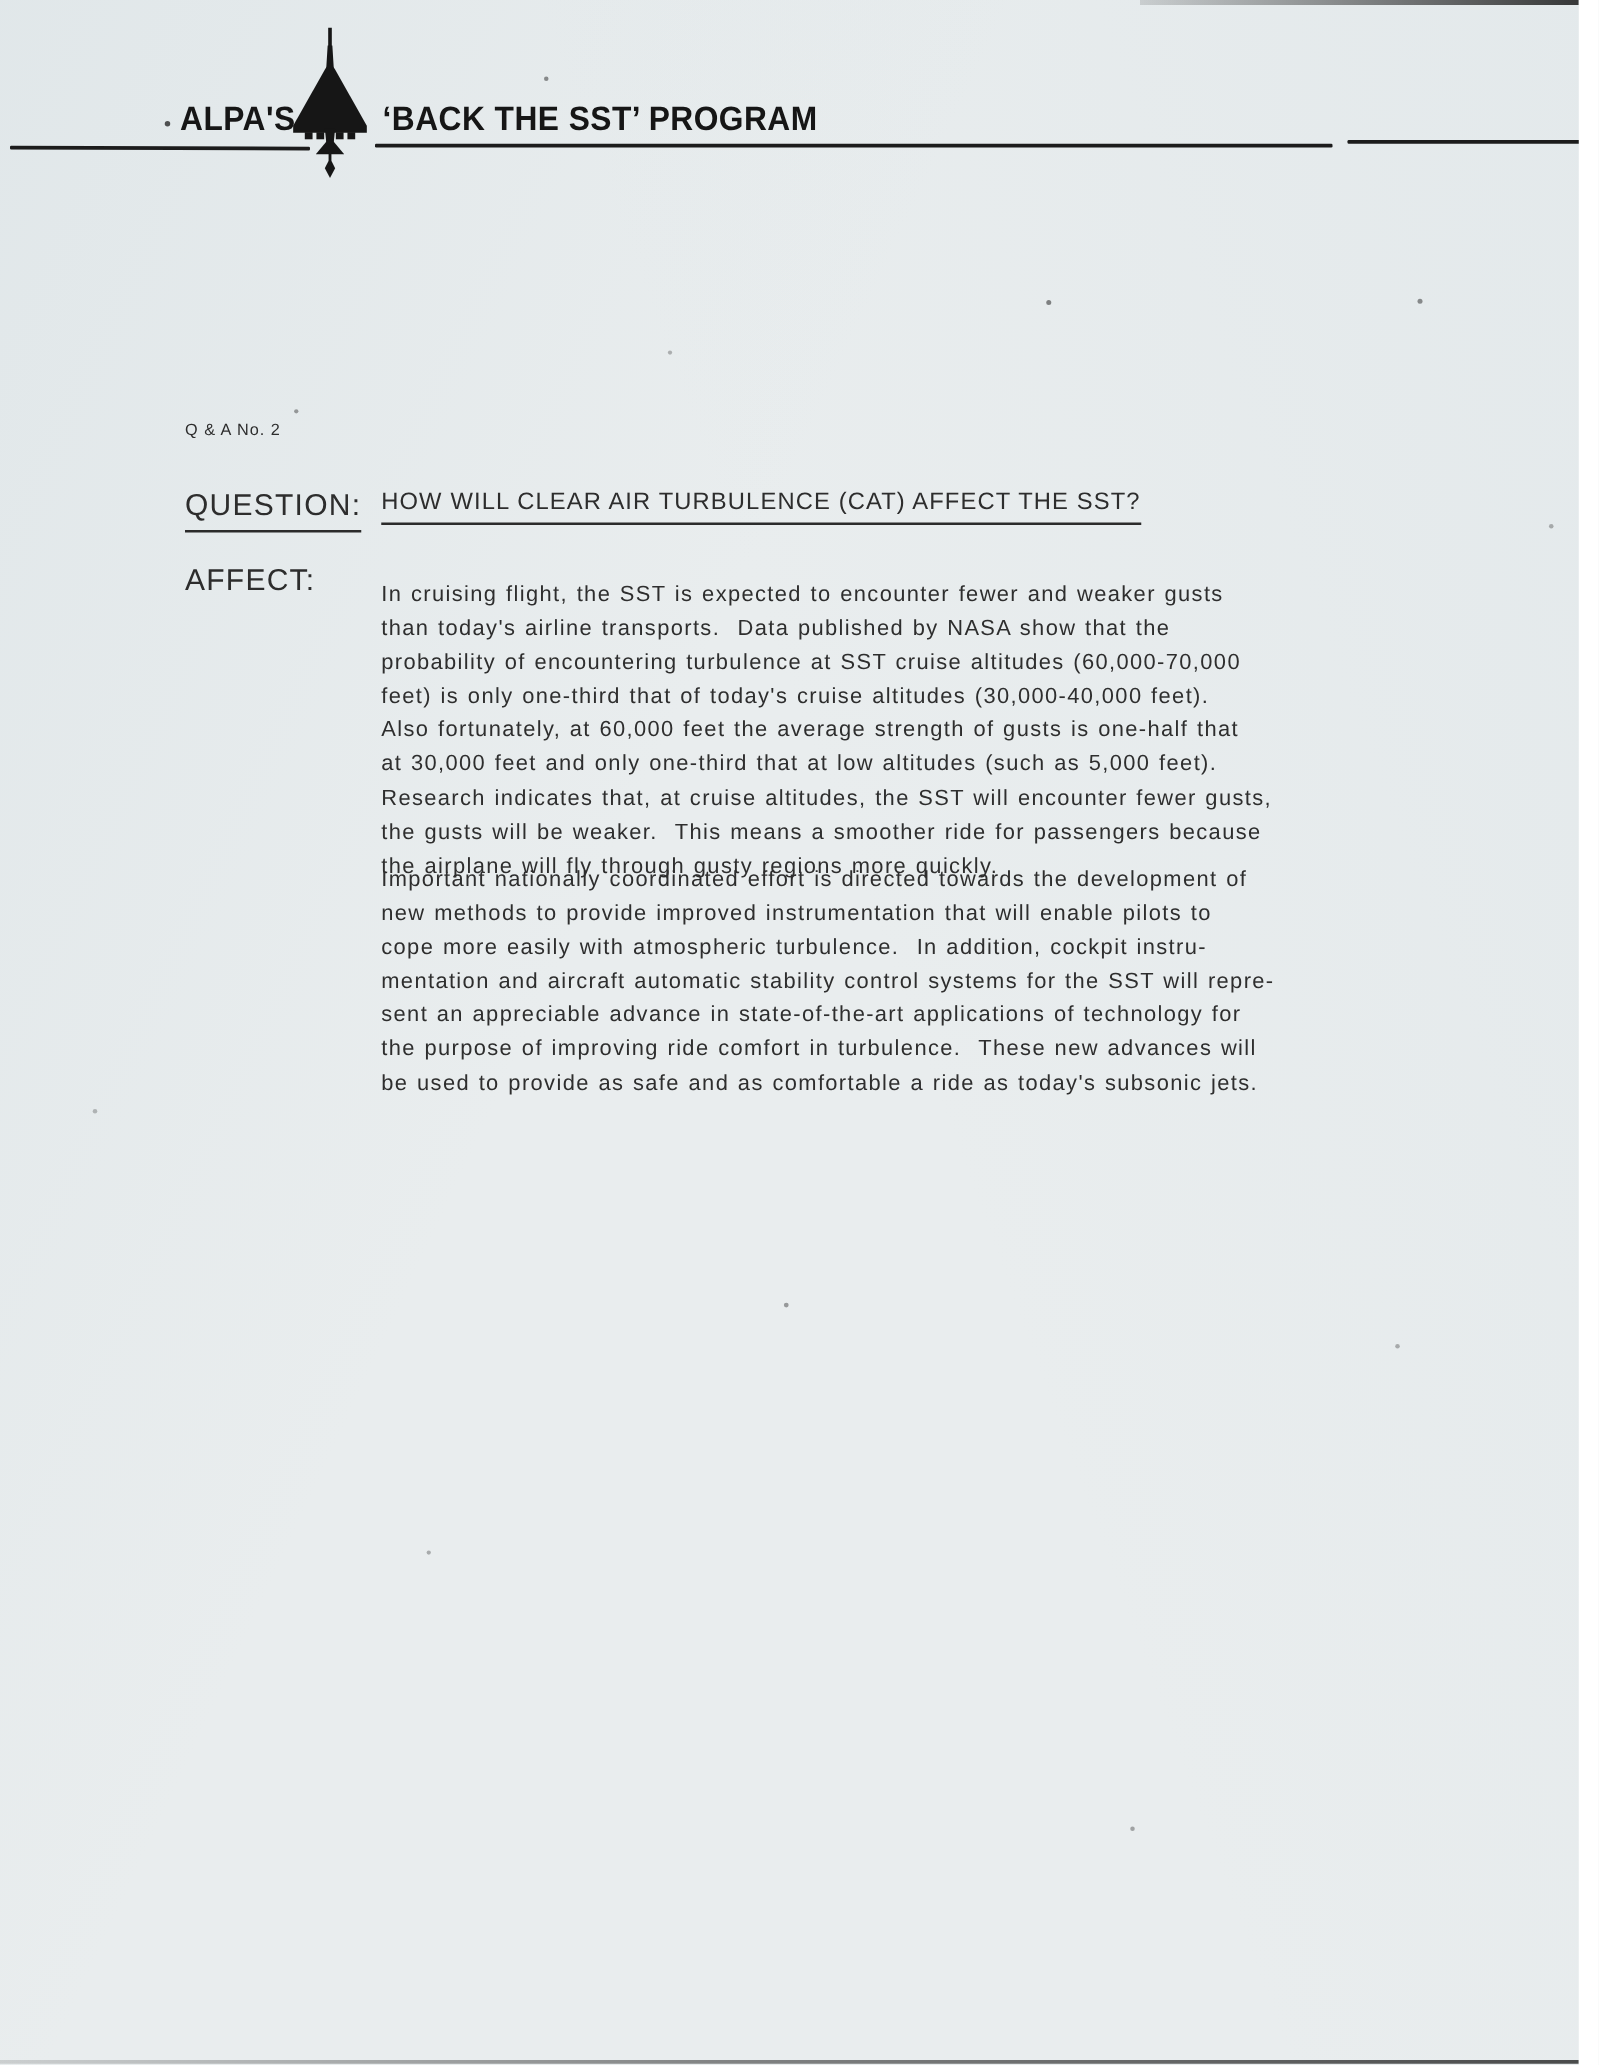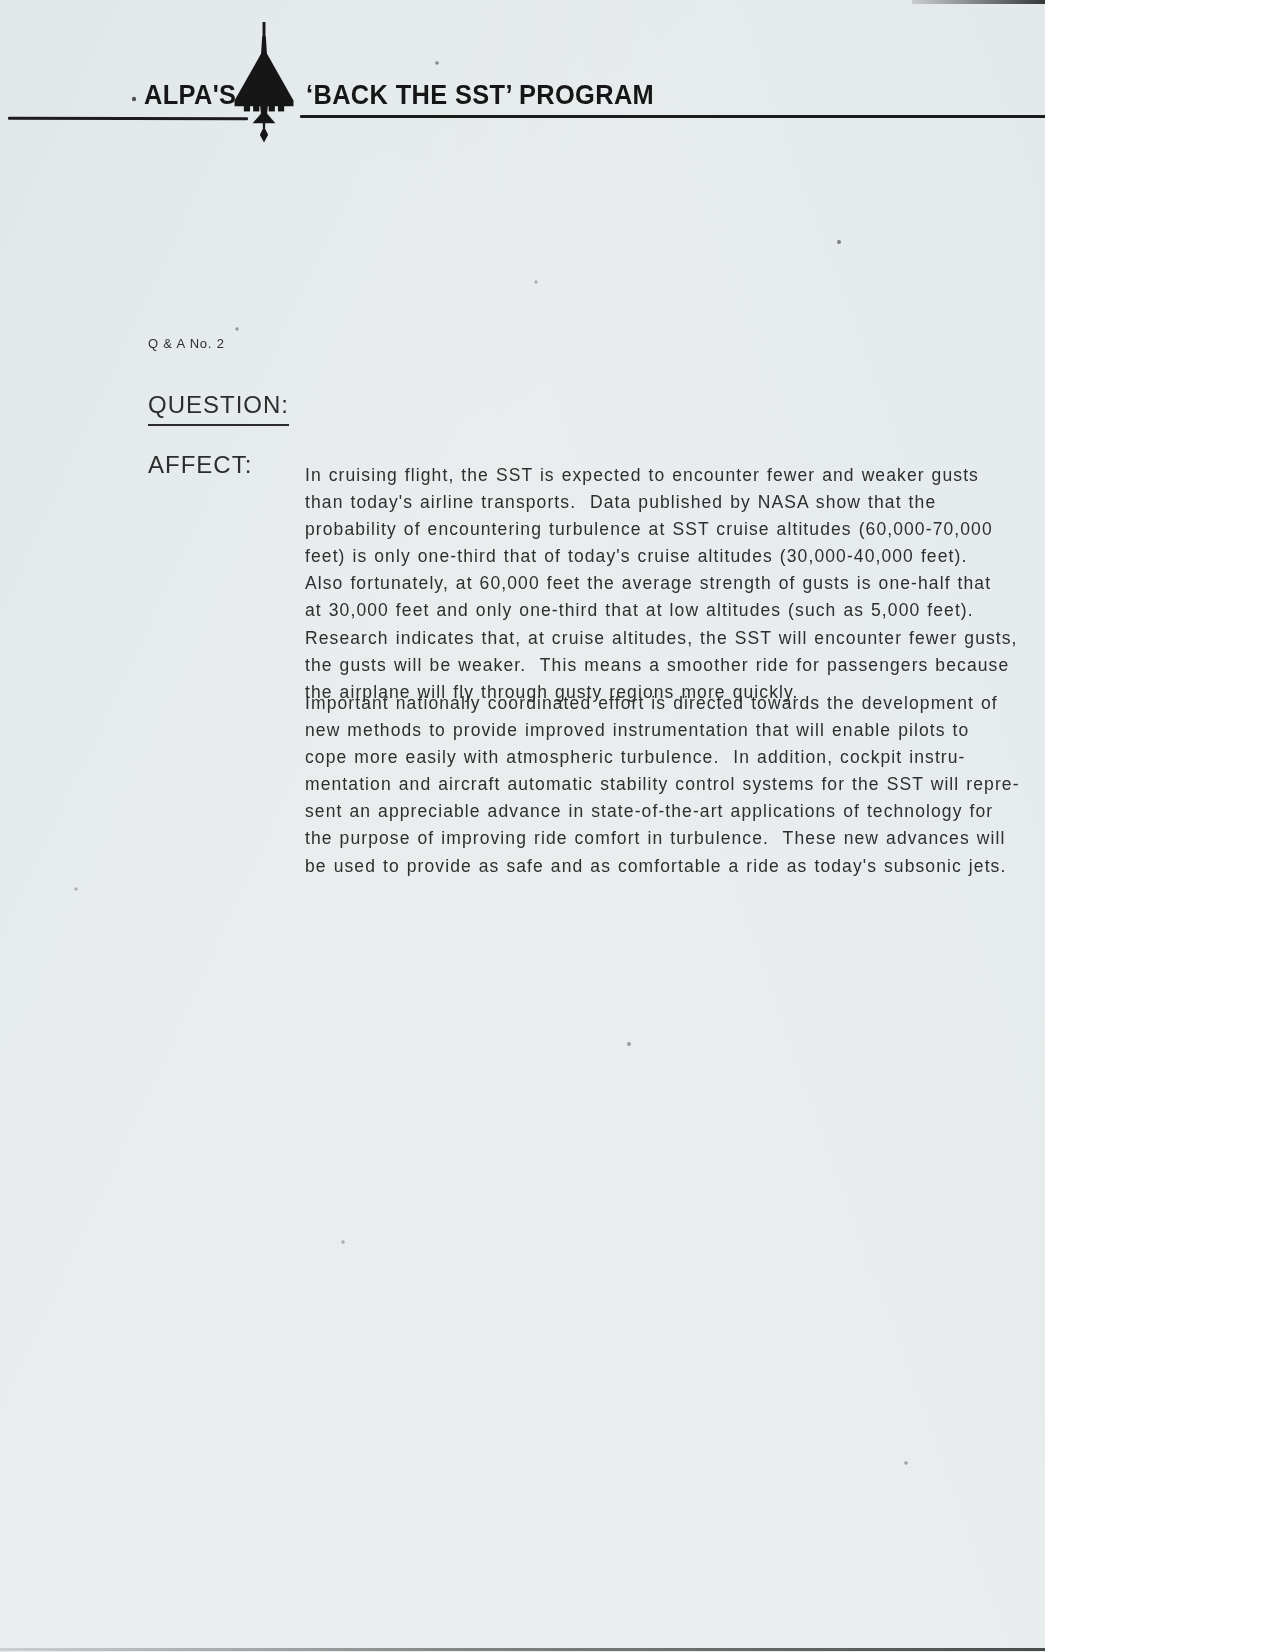--- a/index.html
+++ b/index.html
@@ -1,20 +1,20 @@
 <!DOCTYPE html>
 <html><head>
 <meta charset="utf-8">
 <style>
   * { margin:0; padding:0; box-sizing:border-box; }
   html,body { width:1279px; height:1652px; }
   body { font-family:"Liberation Sans","DejaVu Sans",sans-serif; }
 
   .page {
-    position:relative; width:1045px; height:1652px;
+    position:relative; width:1263px; height:1652px;
     background:#e9edee;
     background-image:
       linear-gradient(115deg, rgba(200,214,220,0.25) 0%, rgba(233,238,240,0) 40%),
       linear-gradient(250deg, rgba(205,218,224,0.2) 0%, rgba(233,238,240,0) 45%);
     color:#2d2d2d; overflow:hidden;
   }
 
   
   .scan-edge-top {
     position:absolute; top:0; left:912px; right:0; height:4px;
@@ -121,20 +121,21 @@
     <span class="brand brand-right">‘BACK THE SST’ PROGRAM</span>
 
     <div class="rule rule-left"></div>
     <div class="rule rule-mid"></div>
     <div class="rule rule-right"></div>
   </div>
 
   <div class="label-col qa-number">Q &amp; A No. 2</div>
 
   <div class="label-col q-label">QUESTION:</div>
+  <div class="text-col q-text">HOW WILL CLEAR AIR TURBULENCE (CAT) AFFECT THE SST?</div>
 
   <div class="label-col a-label">AFFECT:</div>
 
   <div class="text-col para para-1">In cruising flight, the SST is expected to encounter fewer and weaker gusts
 than today's airline transports.  Data published by NASA show that the
 probability of encountering turbulence at SST cruise altitudes (60,000-70,000
 feet) is only one-third that of today's cruise altitudes (30,000-40,000 feet).
 Also fortunately, at 60,000 feet the average strength of gusts is one-half that
 at 30,000 feet and only one-third that at low altitudes (such as 5,000 feet).
 Research indicates that, at cruise altitudes, the SST will encounter fewer gusts,

